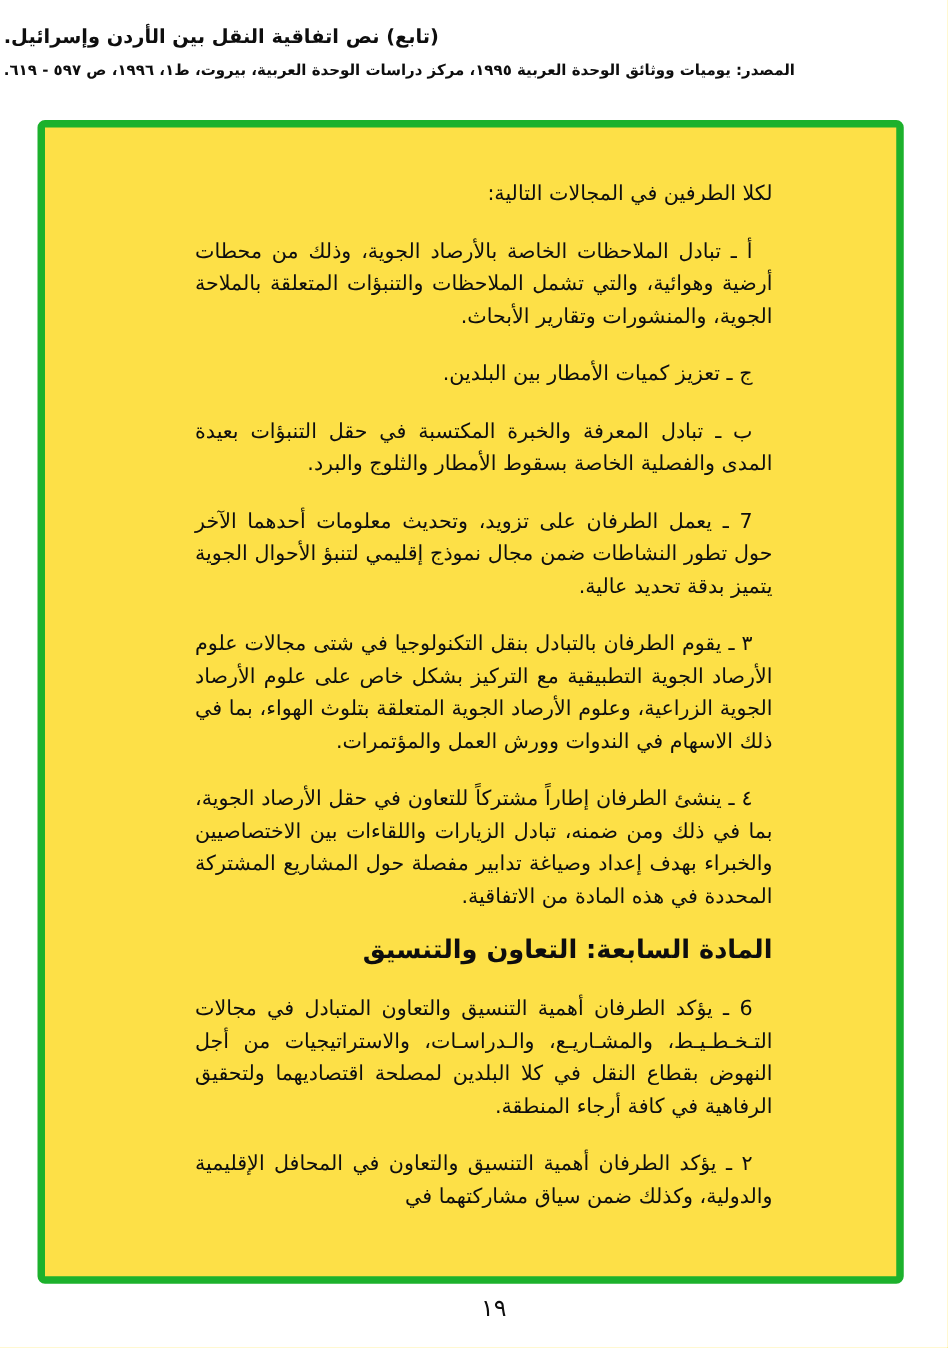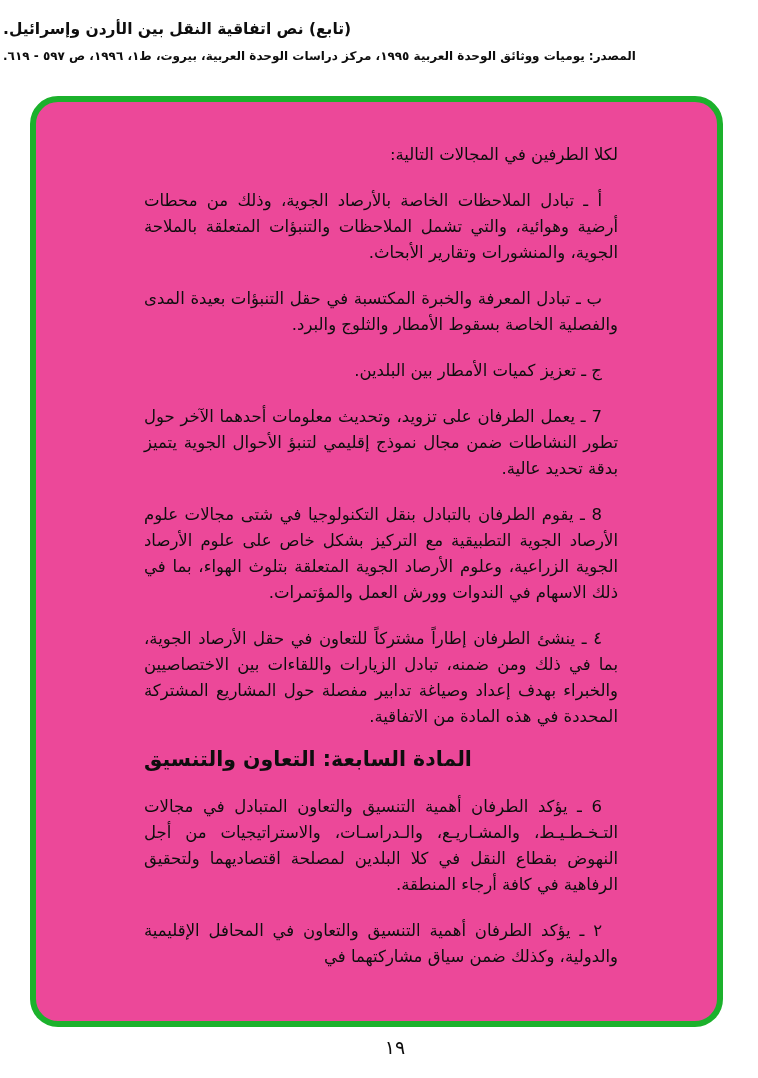--- a/index.html
+++ b/index.html
@@ -31,36 +31,37 @@
     font-weight: bold;
     white-space: nowrap;
   }
   .frame {
     position: absolute;
     left: 30px;
     top: 96px;
     width: 693px;
     height: 931px;
     border: 6px solid #1cb12c;
-    border-radius: 28px;
-    background: #ec4899;
+    border-radius: 6px;
+    background: #fde047;
+    padding-left: 12px;
   }
   .content {
     direction: rtl;
     margin: 40px 99px 0 108px;
     text-align: justify;
     font-size: 16.5px;
     line-height: 26px;
   }
   .content p { margin-bottom: 11px; }
   .para { text-indent: 16px; margin-top: 20px; }
   .article-heading {
     font-size: 20.5px;
     font-weight: bold;
-    text-align: left;
+    text-align: right;
     line-height: 30px;
     margin: 14px 0 9px 0;
   }
   .page-footer {
     position: absolute;
     top: 1036px;
     left: 0;
     width: 758px;
     text-align: center;
     padding-left: 32px;
@@ -78,24 +79,24 @@
 
   <header class="doc-header">
     <div class="doc-title">(تابع) نص اتفاقية النقل بين الأردن وإسرائيل.</div>
     <div class="doc-source">المصدر: يوميات ووثائق الوحدة العربية ١٩٩٥، مركز دراسات الوحدة العربية، بيروت، ط١، ١٩٩٦، ص ٥٩٧ - ٦١٩.</div>
   </header>
 
   <section class="frame">
     <div class="content">
       <p>لكلا الطرفين في المجالات التالية:</p>
       <p class="para">أ ـ تبادل الملاحظات الخاصة بالأرصاد الجوية، وذلك من محطات أرضية وهوائية، والتي تشمل الملاحظات والتنبؤات المتعلقة بالملاحة الجوية، والمنشورات وتقارير الأبحاث.</p>
+      <p class="para">ج ـ تعزيز كميات الأمطار بين البلدين.</p>
       <p class="para">ب ـ تبادل المعرفة والخبرة المكتسبة في حقل التنبؤات بعيدة المدى والفصلية الخاصة بسقوط الأمطار والثلوج والبرد.</p>
-      <p class="para">ج ـ تعزيز كميات الأمطار بين البلدين.</p>
       <p class="para">7 ـ يعمل الطرفان على تزويد، وتحديث معلومات أحدهما الآخر حول تطور النشاطات ضمن مجال نموذج إقليمي لتنبؤ الأحوال الجوية يتميز بدقة تحديد عالية.</p>
-      <p class="para">8 ـ يقوم الطرفان بالتبادل بنقل التكنولوجيا في شتى مجالات علوم الأرصاد الجوية التطبيقية مع التركيز بشكل خاص على علوم الأرصاد الجوية الزراعية، وعلوم الأرصاد الجوية المتعلقة بتلوث الهواء، بما في ذلك الاسهام في الندوات وورش العمل والمؤتمرات.</p>
+      <p class="para">٣ ـ يقوم الطرفان بالتبادل بنقل التكنولوجيا في شتى مجالات علوم الأرصاد الجوية التطبيقية مع التركيز بشكل خاص على علوم الأرصاد الجوية الزراعية، وعلوم الأرصاد الجوية المتعلقة بتلوث الهواء، بما في ذلك الاسهام في الندوات وورش العمل والمؤتمرات.</p>
       <p class="para">٤ ـ ينشئ الطرفان إطاراً مشتركاً للتعاون في حقل الأرصاد الجوية، بما في ذلك ومن ضمنه، تبادل الزيارات واللقاءات بين الاختصاصيين والخبراء بهدف إعداد وصياغة تدابير مفصلة حول المشاريع المشتركة المحددة في هذه المادة من الاتفاقية.</p>
       <h2 class="article-heading">المادة السابعة: التعاون والتنسيق</h2>
       <p class="para">6 ـ يؤكد الطرفان أهمية التنسيق والتعاون المتبادل في مجالات التـخـطـيـط، والمشـاريـع، والـدراسـات، والاستراتيجيات من أجل النهوض بقطاع النقل في كلا البلدين لمصلحة اقتصاديهما ولتحقيق الرفاهية في كافة أرجاء المنطقة.</p>
       <p class="para">٢ ـ يؤكد الطرفان أهمية التنسيق والتعاون في المحافل الإقليمية والدولية، وكذلك ضمن سياق مشاركتهما في</p>
     </div>
   </section>
 
   <footer class="page-footer">
     <span class="page-number">١٩</span>
   </footer>

